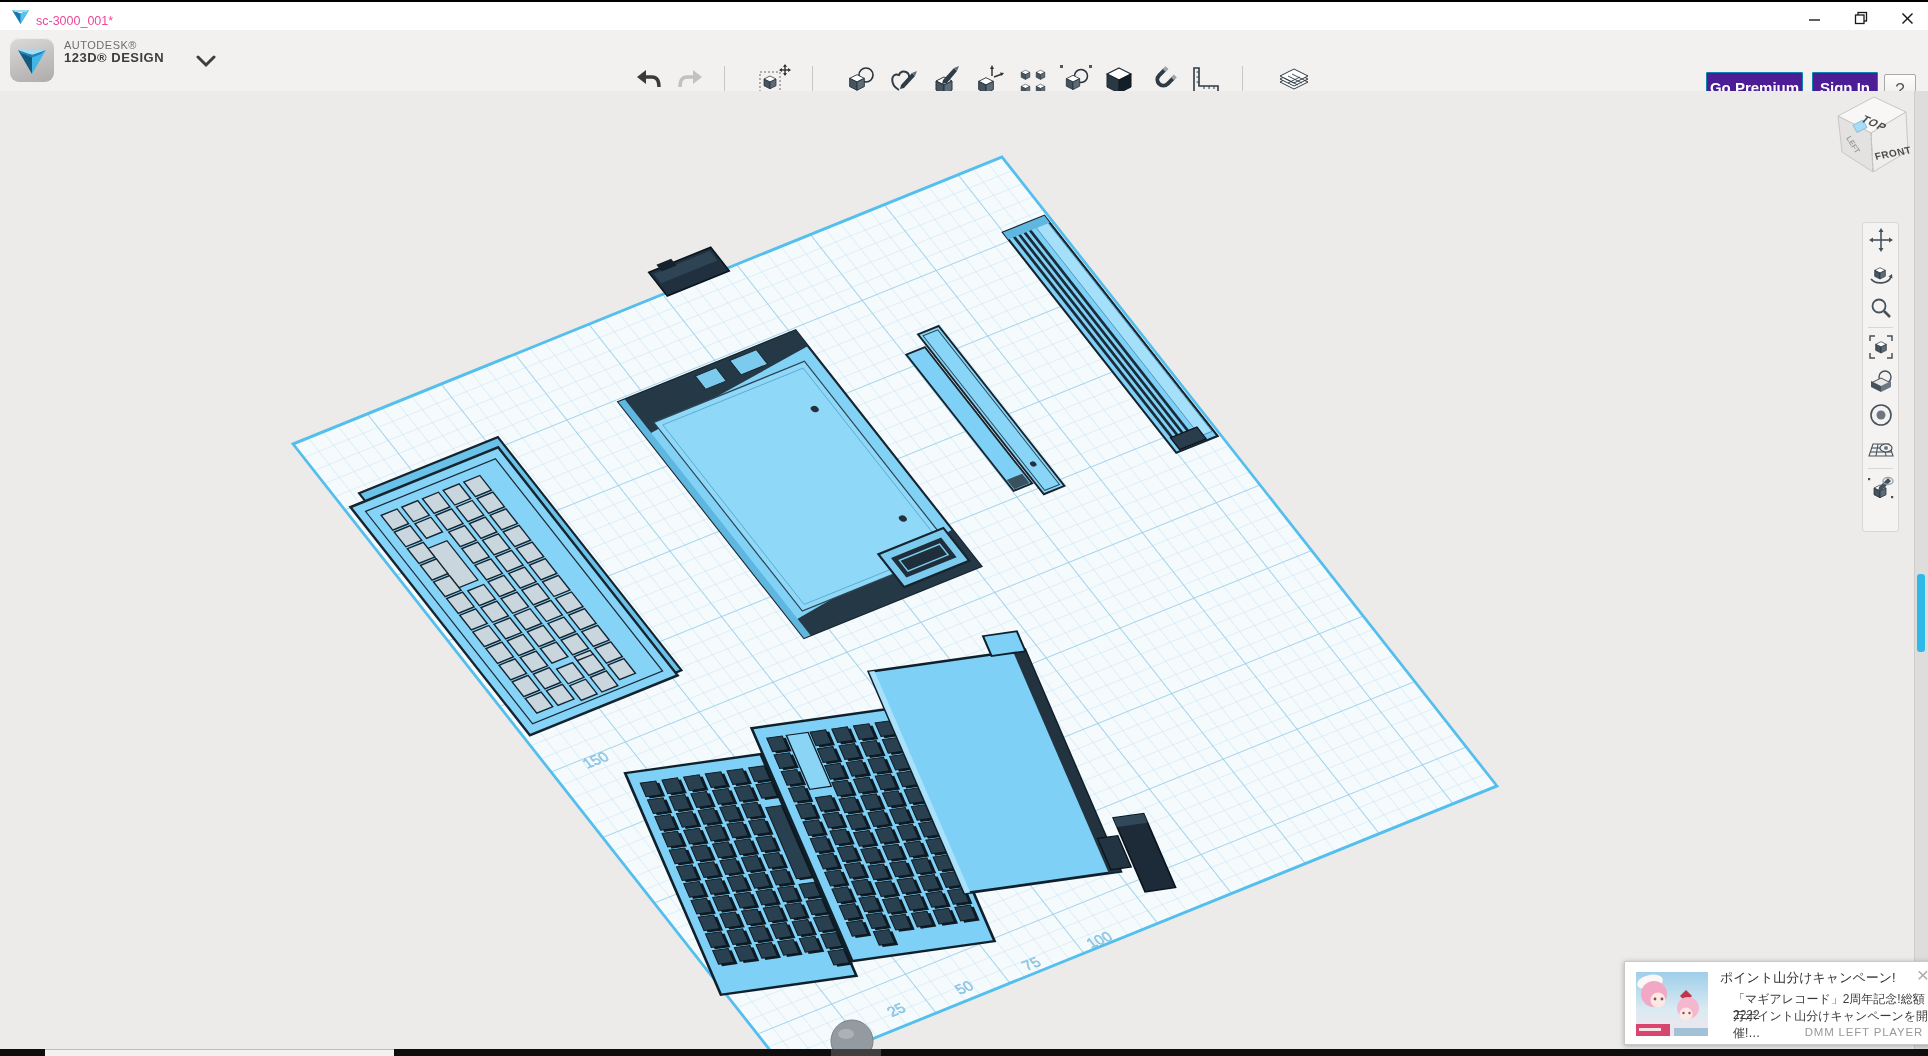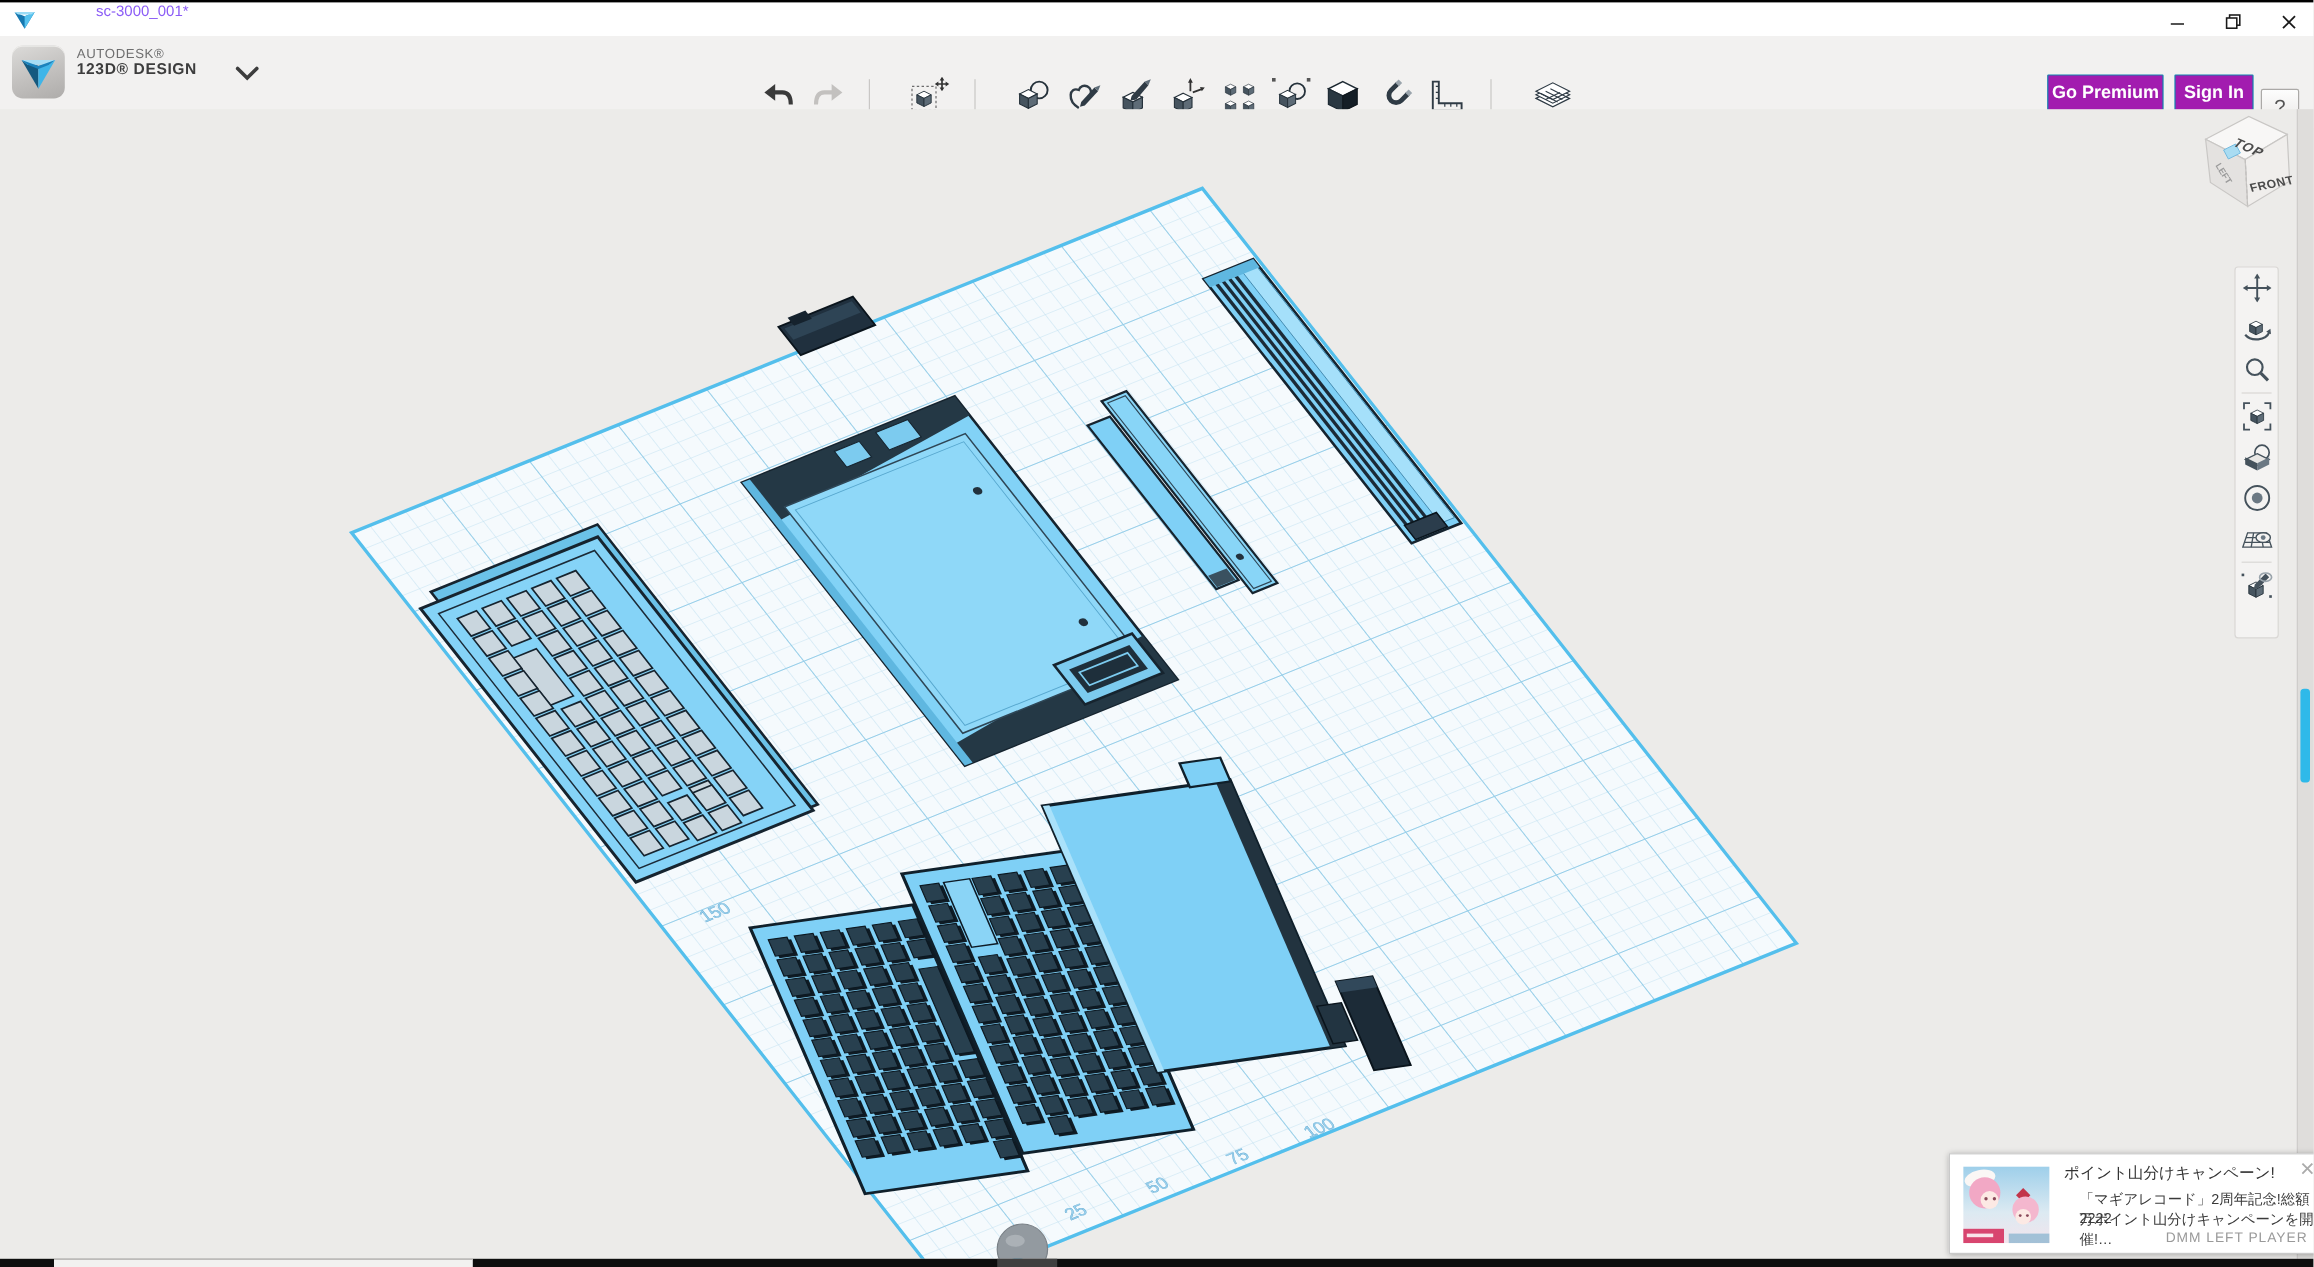--- a/index.html
+++ b/index.html
@@ -1,37 +1,37 @@
 <!DOCTYPE html>
 <html><head>
 <meta charset="utf-8">
 <style>
   html,body{margin:0;padding:0;}
   body{width:1928px;height:1056px;position:relative;overflow:hidden;
        font-family:"Liberation Sans","DejaVu Sans",sans-serif;background:#ECEBE9;}
   
   .titlebar{position:absolute;left:0;top:0;width:1928px;height:30px;background:#FFFFFF;
             border-top:2px solid #000;box-sizing:border-box;}
-  .title-text{position:absolute;left:36px;top:0;font-size:12.5px;color:#8b5cf6;margin-left:44px;}
+  .title-text{position:absolute;left:36px;top:12px;font-size:12.5px;color:#ec4899;}
   .winctl{position:absolute;top:6px;width:30px;height:20px;display:flex;align-items:center;justify-content:center;cursor:pointer;}
   
   .toolbar{position:absolute;left:0;top:30px;width:1928px;height:78px;background:#F2F1F0;
            border-bottom:1px solid #D2D0CE;box-sizing:border-box;}
   .logo-box{position:absolute;left:10px;top:8px;width:44px;height:44px;border-radius:9px;
             background:linear-gradient(160deg,#DCDBD9 0%,#C2C0BE 55%,#AEACAA 100%);
             box-shadow:inset 0 1px 0 #ECEBE9;}
   .brand{position:absolute;left:64px;top:9px;line-height:1.1;}
   .brand .l1{font-size:11px;color:#6E6E6E;letter-spacing:.5px;}
   .brand .l2{font-size:13px;color:#3D3D3D;font-weight:bold;letter-spacing:.5px;}
   .tool{position:absolute;top:34px;width:36px;height:46px;cursor:pointer;}
   .tool .caret{position:absolute;left:14px;bottom:1px;width:6px;height:6px;
                border-right:1.6px solid #97958F;border-bottom:1.6px solid #97958F;
                transform:rotate(45deg) scale(.75);}
   .tsep{position:absolute;top:36px;width:1px;height:30px;background:#C9C7C5;}
-  .btn-blue{position:absolute;top:32px;height:31px;background:#a21caf;color:#fff;font-weight:bold;
+  .btn-blue{position:absolute;top:42px;height:31px;background:#4c1d95;color:#fff;font-weight:bold;
             font-size:15px;border:1px solid #1181AE;display:flex;align-items:center;justify-content:center;
             box-sizing:border-box;cursor:pointer;border-radius:1px;}
   .btn-help{position:absolute;top:44px;left:1884px;width:32px;height:31px;border:1px solid #ABA9A7;
             background:linear-gradient(#FDFDFD,#E9E7E5);color:#555;font-size:17px;border-radius:2px;
             display:flex;align-items:center;justify-content:center;cursor:pointer;box-sizing:border-box;}
   
   .viewport{position:absolute;left:0;top:91px;width:1928px;height:958px;background:#ECEBE9;overflow:hidden;}
   .gutter{position:absolute;left:1914px;top:91px;width:14px;height:958px;background:#DFDDDB;border-left:1px solid #CFCDCB;}
   .cyanstrip{position:absolute;left:1917px;top:574px;width:8px;height:78px;background:#2FB9E9;border-radius:3px;cursor:pointer;}
   .navbar{position:absolute;left:1862px;top:222px;width:37px;height:310px;background:#F4F3F2;

